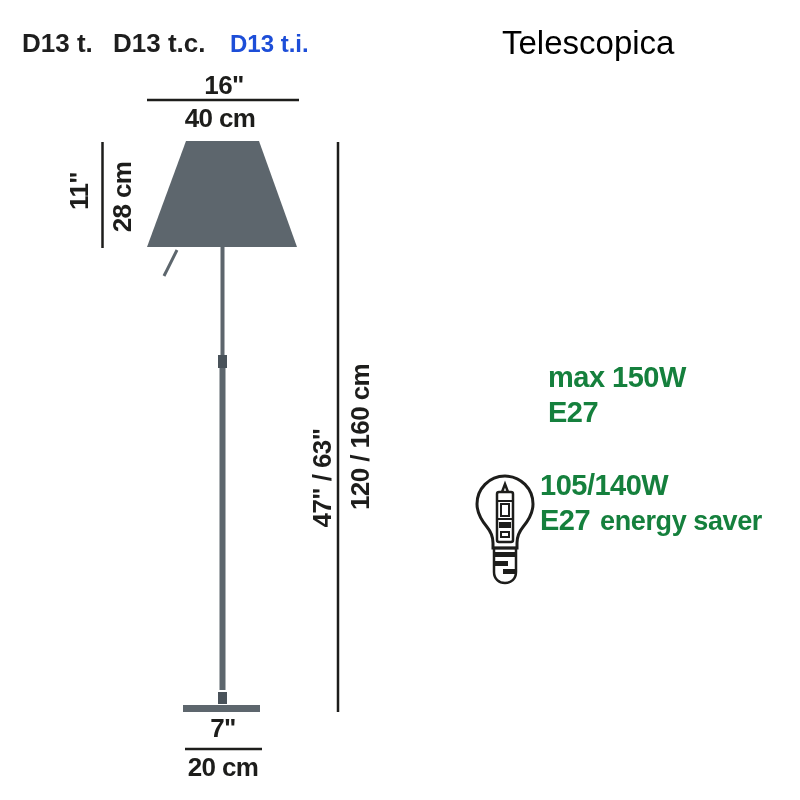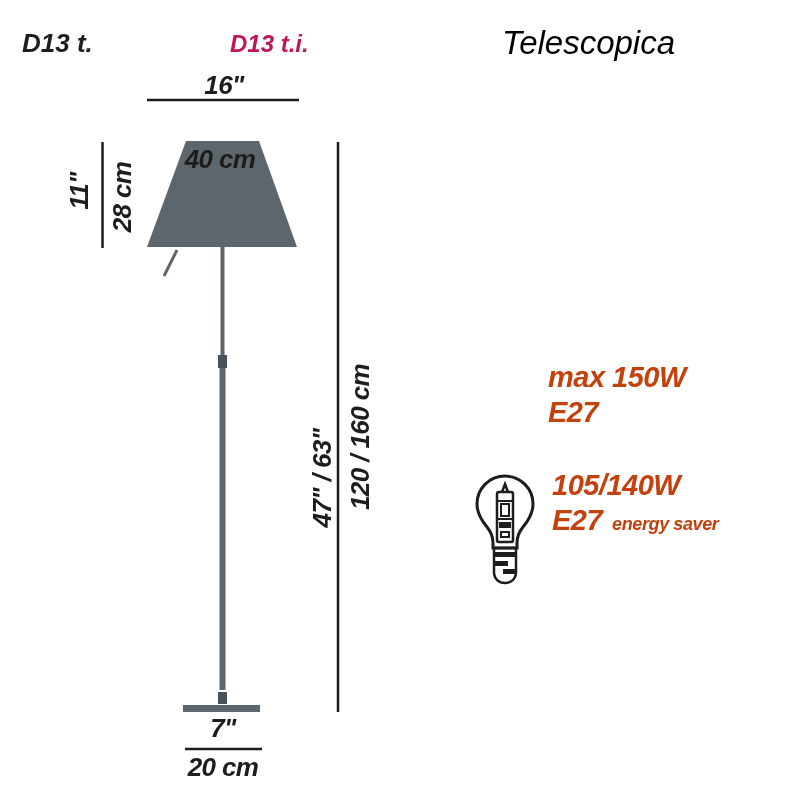--- a/index.html
+++ b/index.html
@@ -4,39 +4,39 @@
 <style>
   html,body{margin:0;padding:0;}
   body{
     width:800px;height:800px;
     background:#ffffff;
     font-family:"Liberation Sans", sans-serif;
     color:#1d1d1b;
     position:relative;
     overflow:hidden;
   }
-  .canvas{position:absolute;left:0;top:0;width:800px;height:664px;font-style:italic;}
+  .canvas{position:absolute;left:0;top:0;width:800px;height:664px;}
   .art{position:absolute;left:0;top:0;}
 
   .txt{position:absolute;white-space:nowrap;color:#1d1d1b;}
 
   
   .model{top:28px;font-size:26px;font-weight:bold;letter-spacing:0px;color:#1e1e1e;}
-  .model-3{font-size:24px;top:30px;color:#be185d;}
+  .model-3{font-size:24px;top:30px;color:#1d4ed8;}
   .title{left:502px;top:24px;font-size:33px;color:#000;text-align:center;}
 
   
   .dim{font-size:26px;font-weight:bold;letter-spacing:-0.6px;color:#1d1d1b;}
   .hcenter{transform:translateX(-50%);}
   .vert{transform:translate(-50%,-50%) rotate(-90deg);}
 
   
-  .spec{font-size:29px;letter-spacing:-0.5px;line-height:35px;font-weight:bold;color:#c2410c;}
+  .spec{font-size:29px;letter-spacing:-0.5px;line-height:35px;font-weight:bold;color:#15803d;}
   .spec-row{display:flex;align-items:baseline;gap:10px;}
-  .spec-note{font-size:18px;font-weight:bold;letter-spacing:-0.4px;}
+  .spec-note{font-size:27px;font-weight:bold;letter-spacing:-0.4px;}
 </style>
 </head>
 <body>
 
 <div class="canvas">
 
   <svg class="art" width="800" height="800" viewBox="0 0 800 800">
 
     <line x1="147" y1="100" x2="299" y2="100" stroke="#1d1d1b" stroke-width="2.5"></line>
     <line x1="102.5" y1="142" x2="102.5" y2="248" stroke="#1d1d1b" stroke-width="2.5"></line>
@@ -46,25 +46,26 @@
     <polygon points="186,141 259,141 297,247 147,247" fill="#5d666d"></polygon>
     <line x1="177" y1="250" x2="164" y2="276" stroke="#5d666d" stroke-width="3"></line>
     <rect x="220.5" y="247" width="4" height="108" fill="#5d666d"></rect>
     <rect x="218" y="355" width="9" height="13" fill="#49525a"></rect>
     <rect x="219.5" y="368" width="6" height="322" fill="#5d666d"></rect>
     <rect x="218" y="692" width="9" height="12" fill="#49525a"></rect>
     <rect x="183" y="705" width="77" height="7" fill="#5d666d"></rect>
   </svg>
 
   <div class="txt model" style="left:22px;">D13 t.</div>
+  <div class="txt model" style="left:113px;">D13 t.c.</div>
   <div class="txt model model-3" style="left:230px;">D13 t.i.</div>
   <div class="txt title">Telescopica</div>
 
   <div class="txt dim hcenter" style="left:224px;top:70px;">16"</div>
-  <div class="txt dim hcenter" style="left:220px;top:103px;margin-top:41px;">40 cm</div>
+  <div class="txt dim hcenter" style="left:220px;top:103px;">40 cm</div>
 
   <div class="txt dim vert" style="left:79px;top:191px;">11"</div>
   <div class="txt dim vert" style="left:122px;top:197px;">28 cm</div>
 
   <div class="txt dim vert" style="left:322px;top:478px;">47" / 63"</div>
   <div class="txt dim vert" style="left:360px;top:437px;">120 / 160 cm</div>
 
   <div class="txt dim hcenter" style="left:223px;top:713px;">7"</div>
   <div class="txt dim hcenter" style="left:223px;top:752px;">20 cm</div>
 
@@ -81,21 +82,21 @@
     <rect x="41" y="97" width="12" height="5" fill="#1d1d1b"></rect>
     <path d="M40,20 L43,12 L46,20" fill="none" stroke="#1d1d1b" stroke-width="2.5"></path>
     <rect x="35" y="20" width="16" height="50" rx="2" fill="none" stroke="#1d1d1b" stroke-width="2.5"></rect>
     <line x1="35" y1="29" x2="51" y2="29" stroke="#1d1d1b" stroke-width="2"></line>
     <rect x="39" y="32" width="8" height="12" fill="none" stroke="#1d1d1b" stroke-width="2"></rect>
     <line x1="35" y1="47" x2="51" y2="47" stroke="#1d1d1b" stroke-width="2"></line>
     <rect x="37" y="50" width="12" height="6" fill="#1d1d1b"></rect>
     <rect x="39" y="60" width="8" height="5" fill="none" stroke="#1d1d1b" stroke-width="2"></rect>
   </svg>
 
-  <div class="txt spec" style="left:552px;top:468px;">
+  <div class="txt spec" style="left:540px;top:468px;">
     <div>105/140W</div>
     <div class="spec-row">
       <span>E27</span>
       <span class="spec-note">energy saver</span>
     </div>
   </div>
 
 </div>
 
 </body></html>

